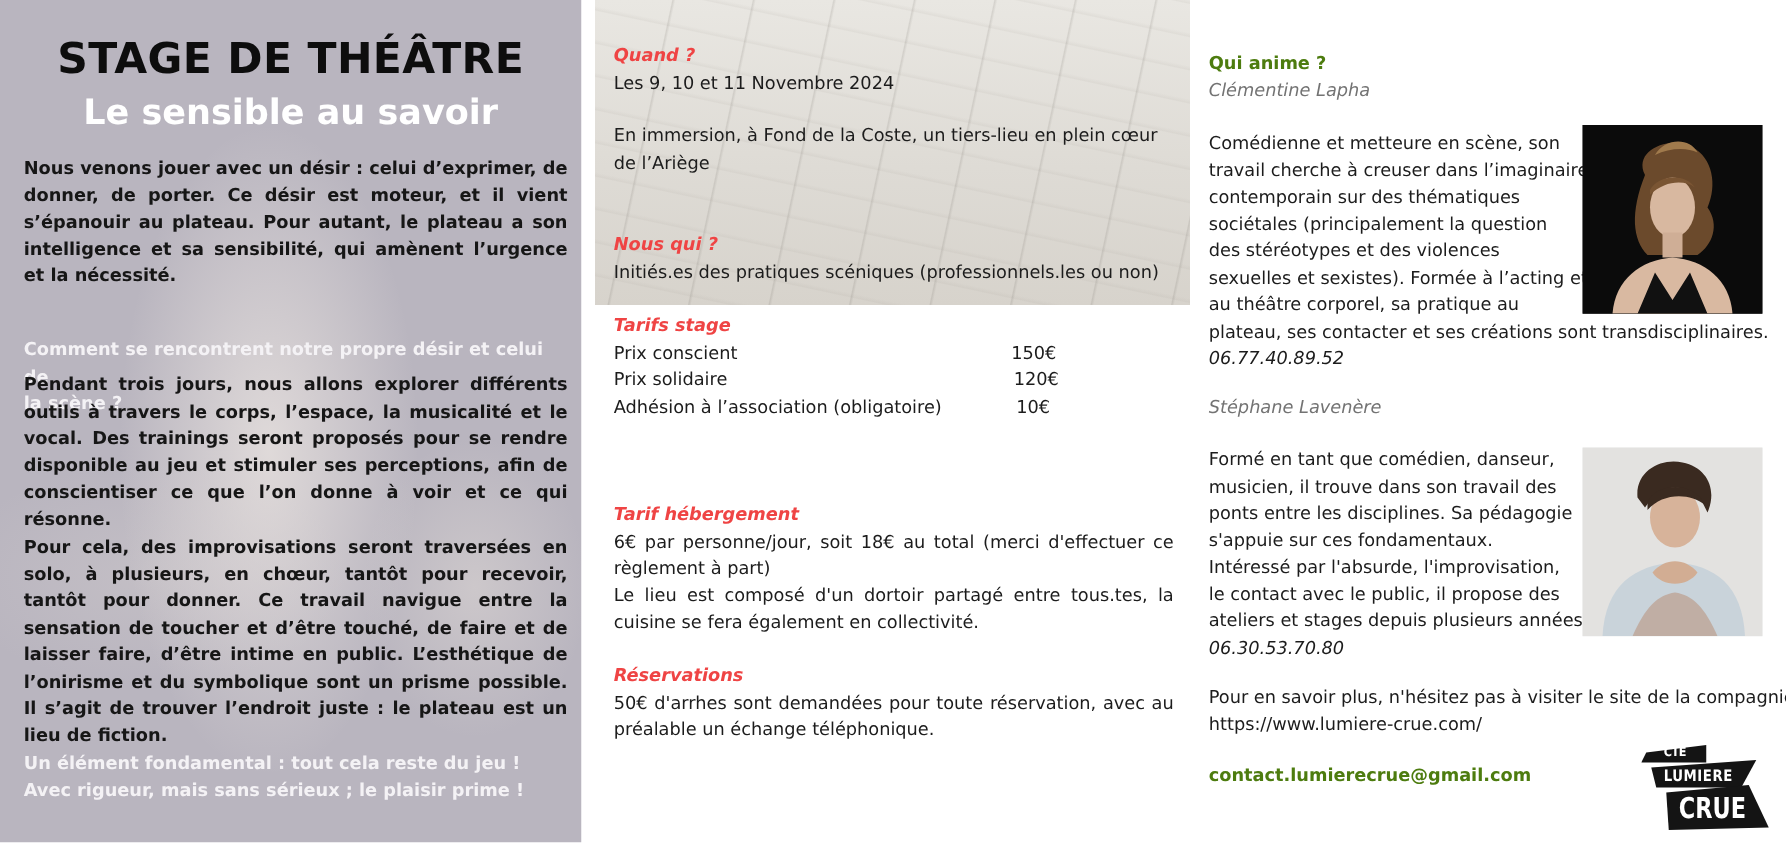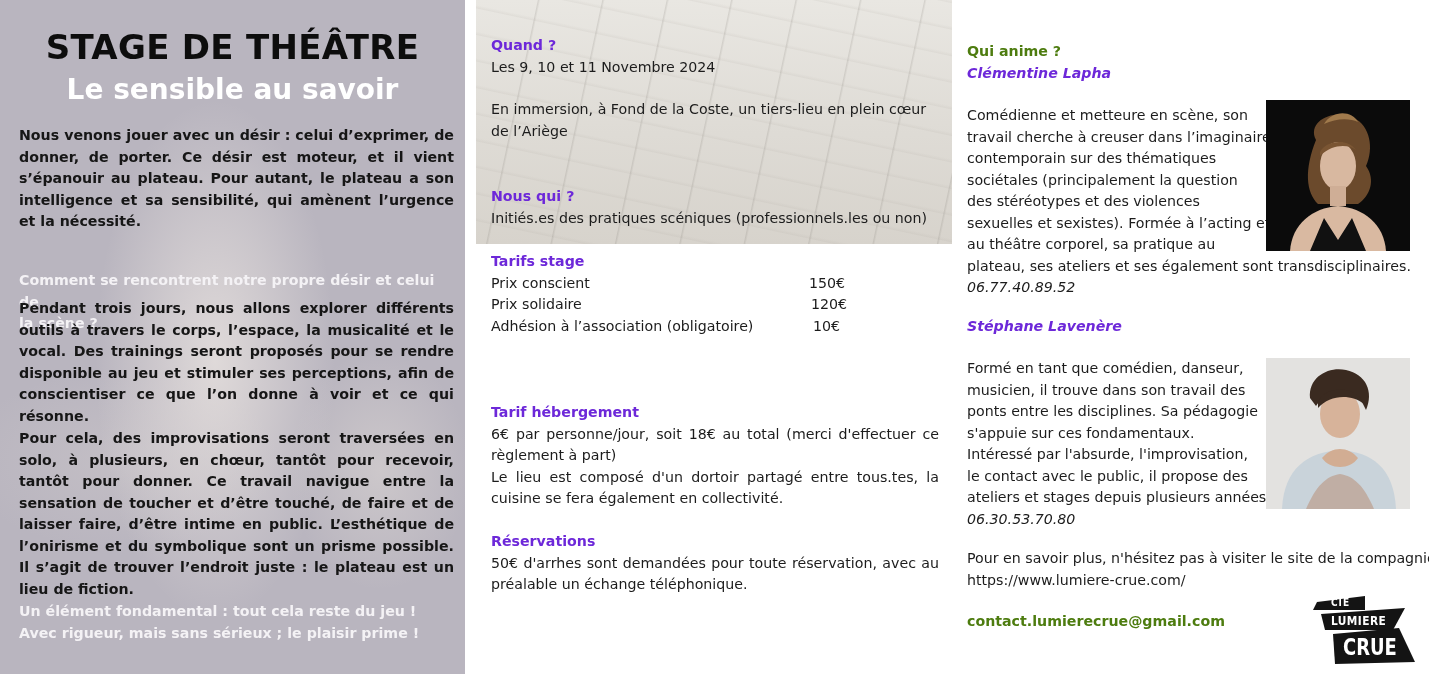--- a/index.html
+++ b/index.html
@@ -38,34 +38,34 @@
     position: absolute; left: 476px; top: 0; width: 476px; height: 244px;
     background:
       repeating-linear-gradient(102deg, rgba(0,0,0,0) 0px, rgba(0,0,0,0) 60px, rgba(120,115,108,0.18) 61px, rgba(0,0,0,0) 63px),
       repeating-linear-gradient(12deg, rgba(255,255,255,0) 0px, rgba(255,255,255,0) 22px, rgba(170,164,156,0.12) 23px, rgba(255,255,255,0) 26px),
       linear-gradient(180deg, #e9e7e2 0%, #dedbd5 55%, #d7d3cc 100%);
   }
   .mid-block {
     position: absolute; left: 491px; width: 448px;
     font-size: 14.2px; line-height: 21.5px; color: #1c1c1c;
   }
-  .mid-block .h { font-weight: bold; color: #6d28d9; }
+  .mid-block .h { font-weight: bold; color: #ef4444; font-style: italic; }
   .mid-block .j { text-align: justify; text-align-last: left; }
   .price-row { display: flex; height: 21.5px; }
   .price-row .label { width: 318px; }
   .price-row .val { width: 60px; }
   .mid-italic { font-style: italic; }
 
   
   .right-block {
     position: absolute; left: 967px; width: 455px;
     font-size: 14.2px; line-height: 21.5px; color: #1c1c1c;
   }
   .right-block .h { font-weight: bold; color: #4d7c0f; }
-  .right-block .name { font-weight: bold; font-style: italic; color: #6d28d9; }
+  .right-block .name { font-weight: normal; font-style: italic; color: #737373; }
   .right-block .phone { font-style: italic; }
   .bio-line { white-space: nowrap; }
 
   .photo {
     position: absolute; width: 144px; height: 151px; overflow: hidden;
   }
   .photo.p1 { left: 1266px; top: 100px; background: #0b0b0b; }
   .photo.p2 { left: 1266px; top: 358px; background: #e4e3e1; }
 
   .logo { position: absolute; left: 1313px; top: 596px; width: 106px; height: 70px; }
@@ -143,21 +143,21 @@
 </div>
 
 <div class="right-block" style="top:105px;">
   <div class="bio-line">Comédienne et metteure en scène, son</div>
   <div class="bio-line">travail cherche à creuser dans l’imaginaire</div>
   <div class="bio-line">contemporain sur des thématiques</div>
   <div class="bio-line">sociétales (principalement la question</div>
   <div class="bio-line">des stéréotypes et des violences</div>
   <div class="bio-line">sexuelles et sexistes). Formée à l’acting et</div>
   <div class="bio-line">au théâtre corporel, sa pratique au</div>
-  <div class="bio-line">plateau, ses ateliers et ses également sont transdisciplinaires.</div>
+  <div class="bio-line">plateau, ses contacter et ses créations sont transdisciplinaires.</div>
   <div class="phone">06.77.40.89.52</div>
 </div>
 
 <div class="photo p1" title="Portrait de Clémentine Lapha">
   <svg width="144" height="151" viewBox="0 0 144 151">
     <rect width="144" height="151" fill="#0b0b0b"></rect>
     <path d="M50 40 C40 20 70 8 88 18 C104 26 108 48 100 66 C110 80 104 96 92 104 L52 104 C40 92 38 70 50 40 Z" fill="#6b4a2c"></path>
     <path d="M58 24 C66 10 86 10 92 22 C84 18 70 18 58 24 Z" fill="#a07a4c"></path>
     <ellipse cx="72" cy="66" rx="18" ry="24" fill="#d8b8a0"></ellipse>
     <path d="M54 52 C60 40 82 38 90 50 C82 44 66 44 54 56 Z" fill="#7a5533"></path>

